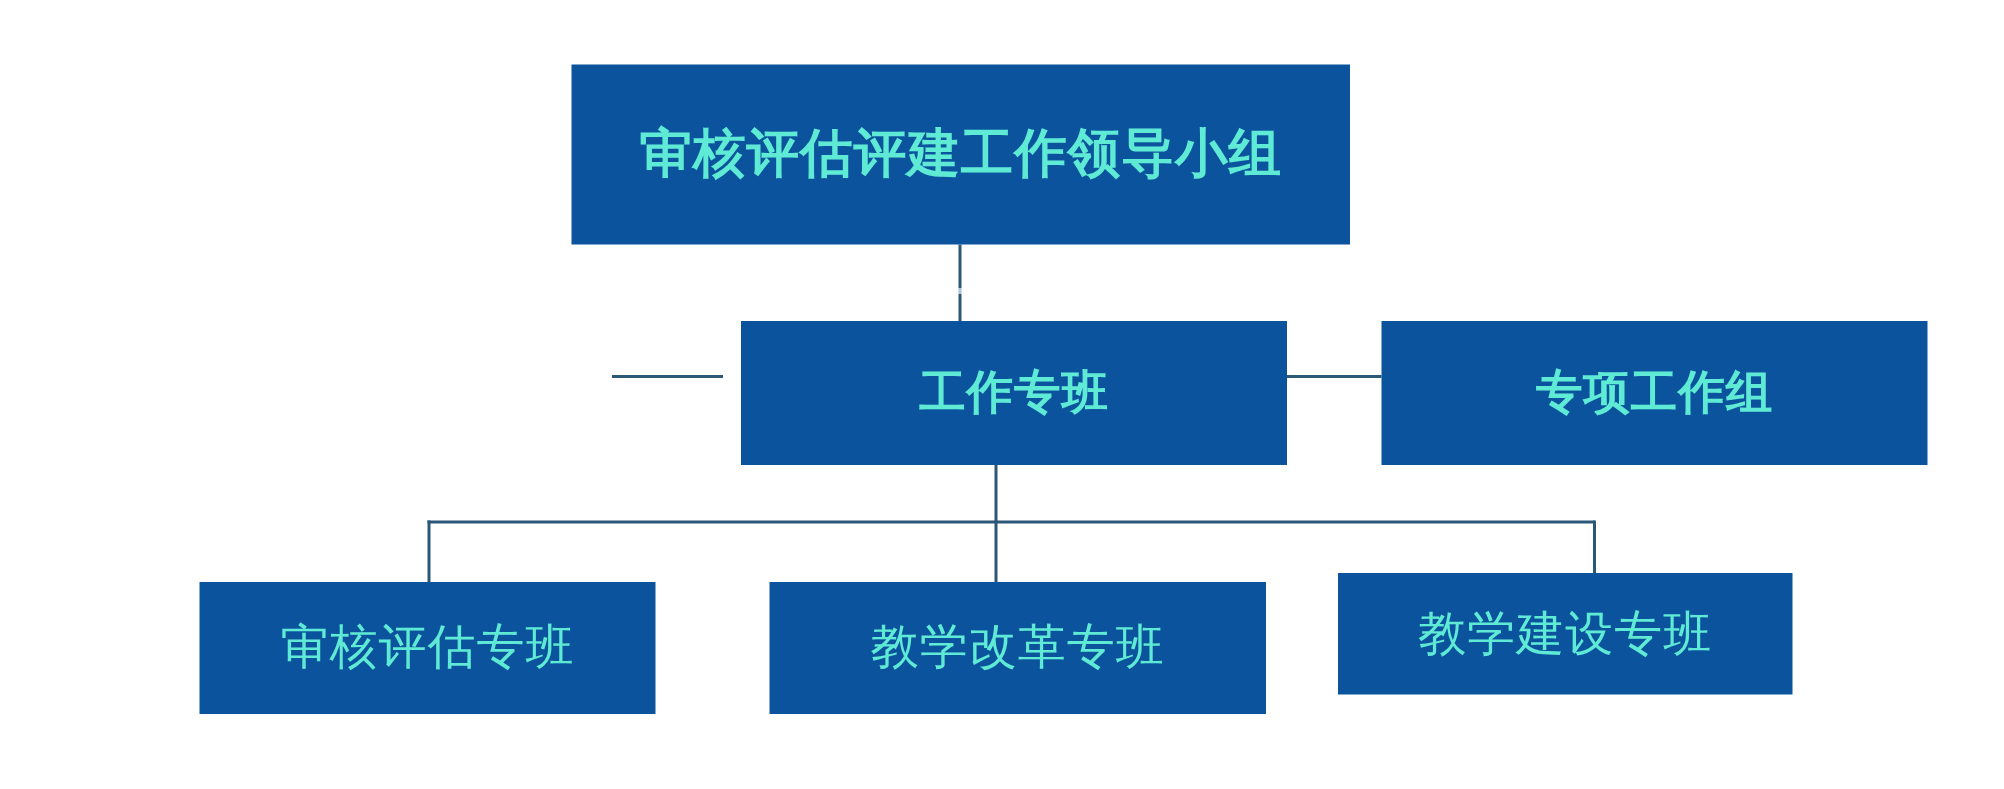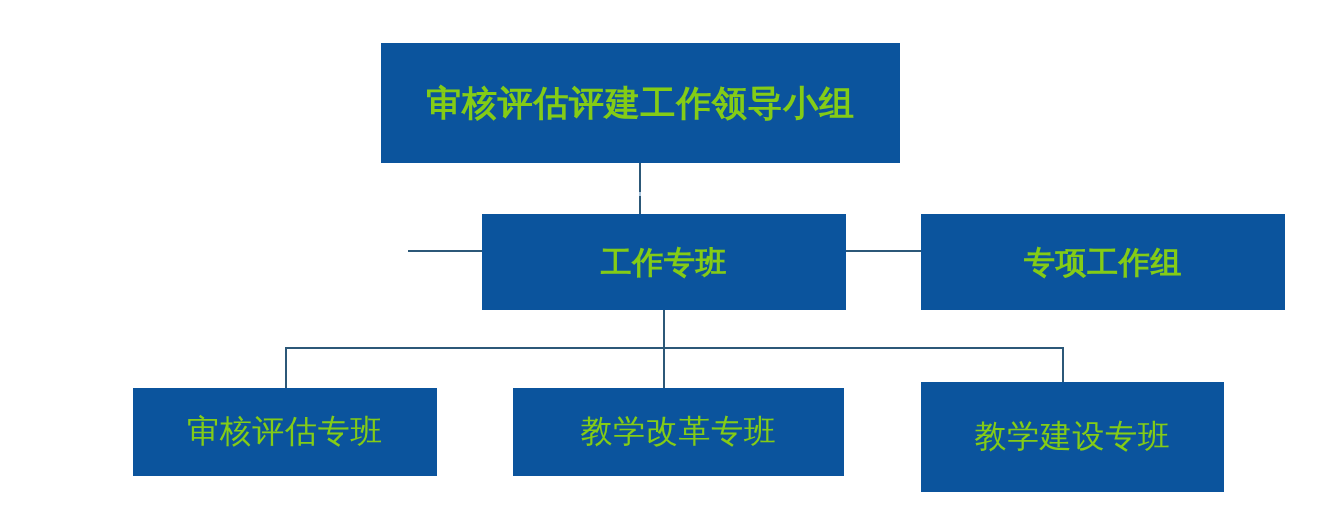--- a/index.html
+++ b/index.html
@@ -13,21 +13,21 @@
   #org-chart {
     position: relative;
     width: 1336px;
     height: 526px;
     background: #ffffff;
     overflow: hidden;
   }
   .node {
     position: absolute;
     background: #0b549d;
-    color: #84cc16;
+    color: #5eead4;
     display: flex;
     align-items: center;
     justify-content: center;
     text-align: center;
     box-sizing: border-box;
     line-height: 1.1;
     letter-spacing: 0.02em;
     z-index: 3;
   }
   
@@ -52,21 +52,21 @@
 
   
   #node-office {
     left: 44px;
     top: 214px;
     width: 364px;
     height: 96px;
     font-size: 31px;
   }
   #node-work-team {
-    left: 482px;
+    left: 494px;
     top: 214px;
     width: 364px;
     height: 96px;
     font-size: 31px;
   }
   #node-special-group {
     left: 921px;
     top: 214px;
     width: 364px;
     height: 96px;
@@ -82,24 +82,24 @@
     font-size: 32px;
   }
   #node-teaching-reform-team {
     left: 513px;
     top: 388px;
     width: 331px;
     height: 88px;
     font-size: 32px;
   }
   #node-teaching-construction-team {
-    left: 921px;
+    left: 892px;
     top: 382px;
     width: 303px;
-    height: 110px;
+    height: 81px;
     font-size: 32px;
   }
 
   
   .conn {
     position: absolute;
     background: #2c5878;
     z-index: 1;
   }
   .conn.v { width: 2px; }

